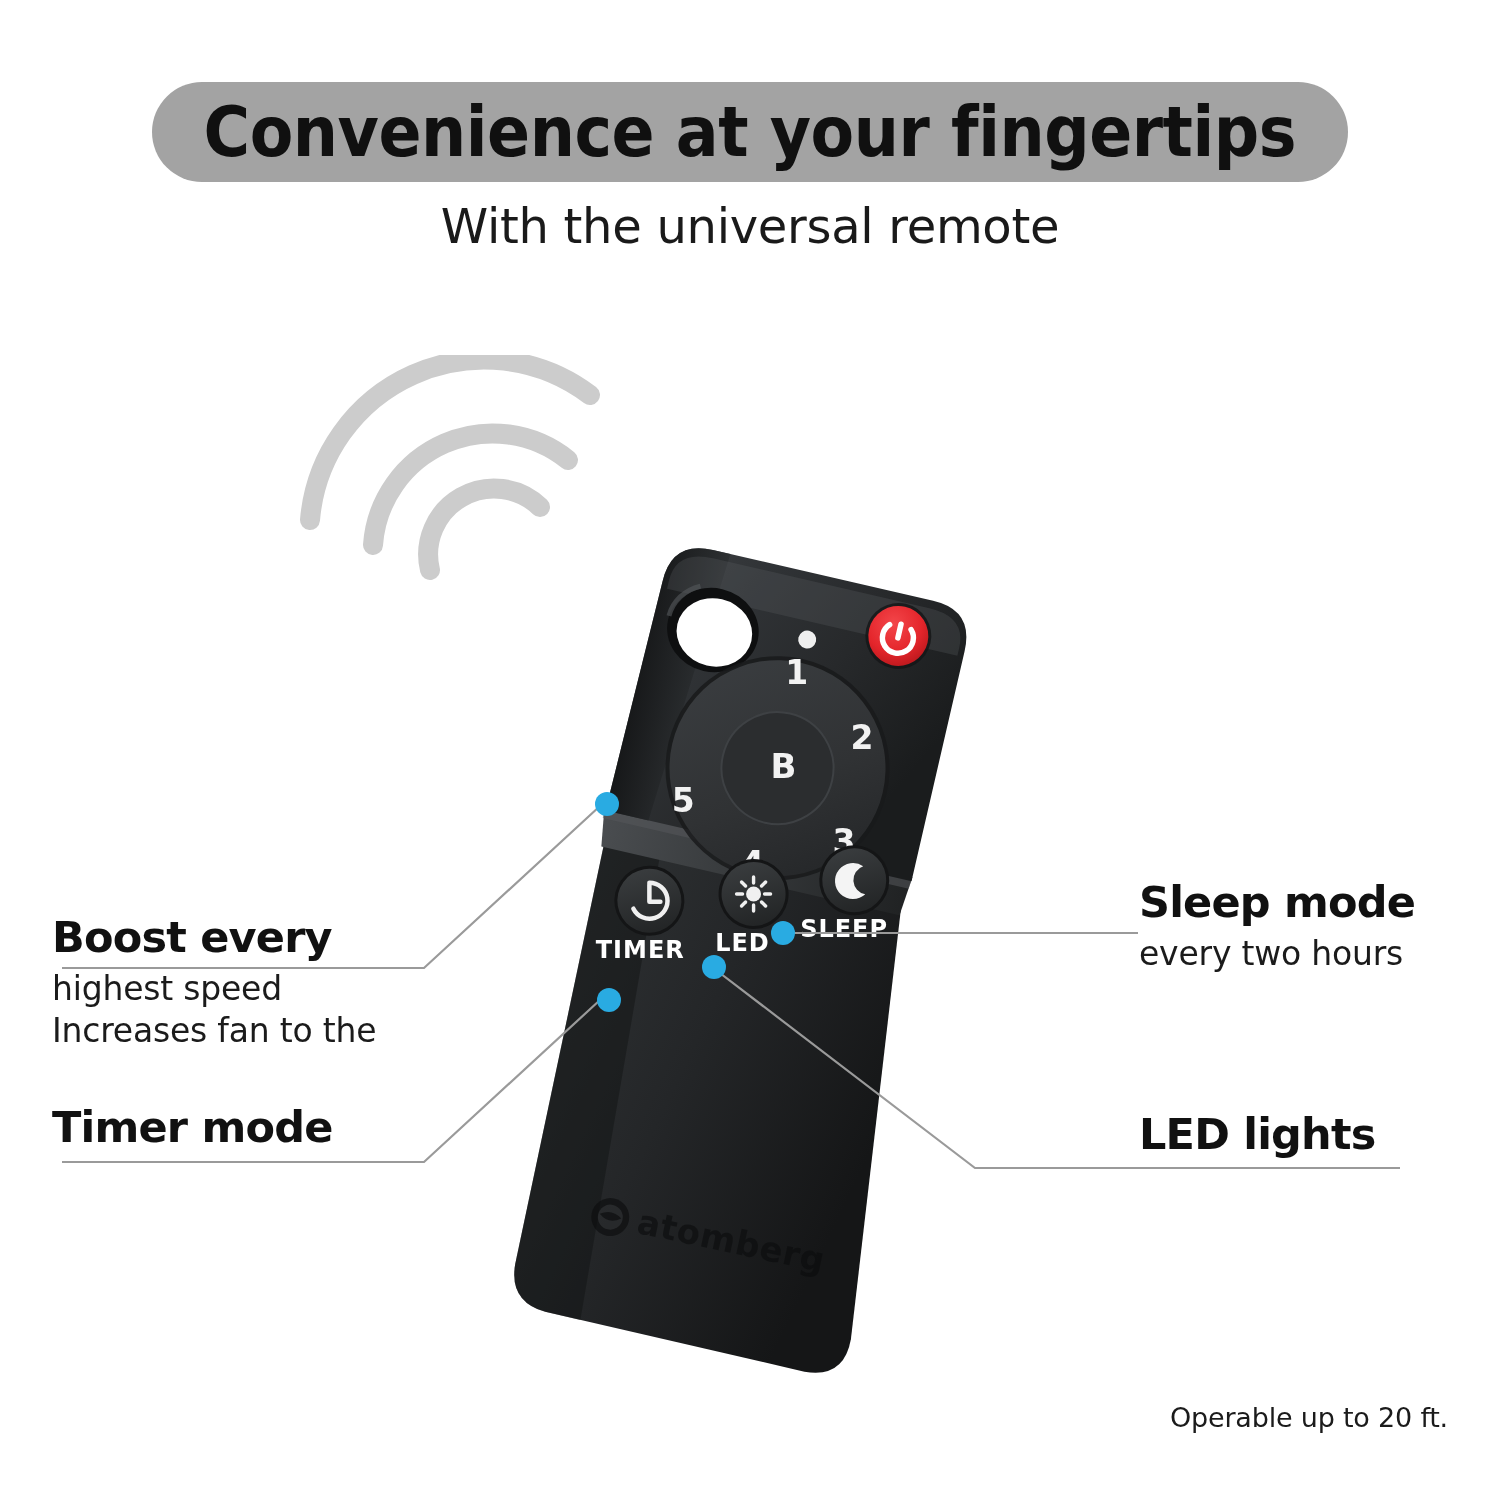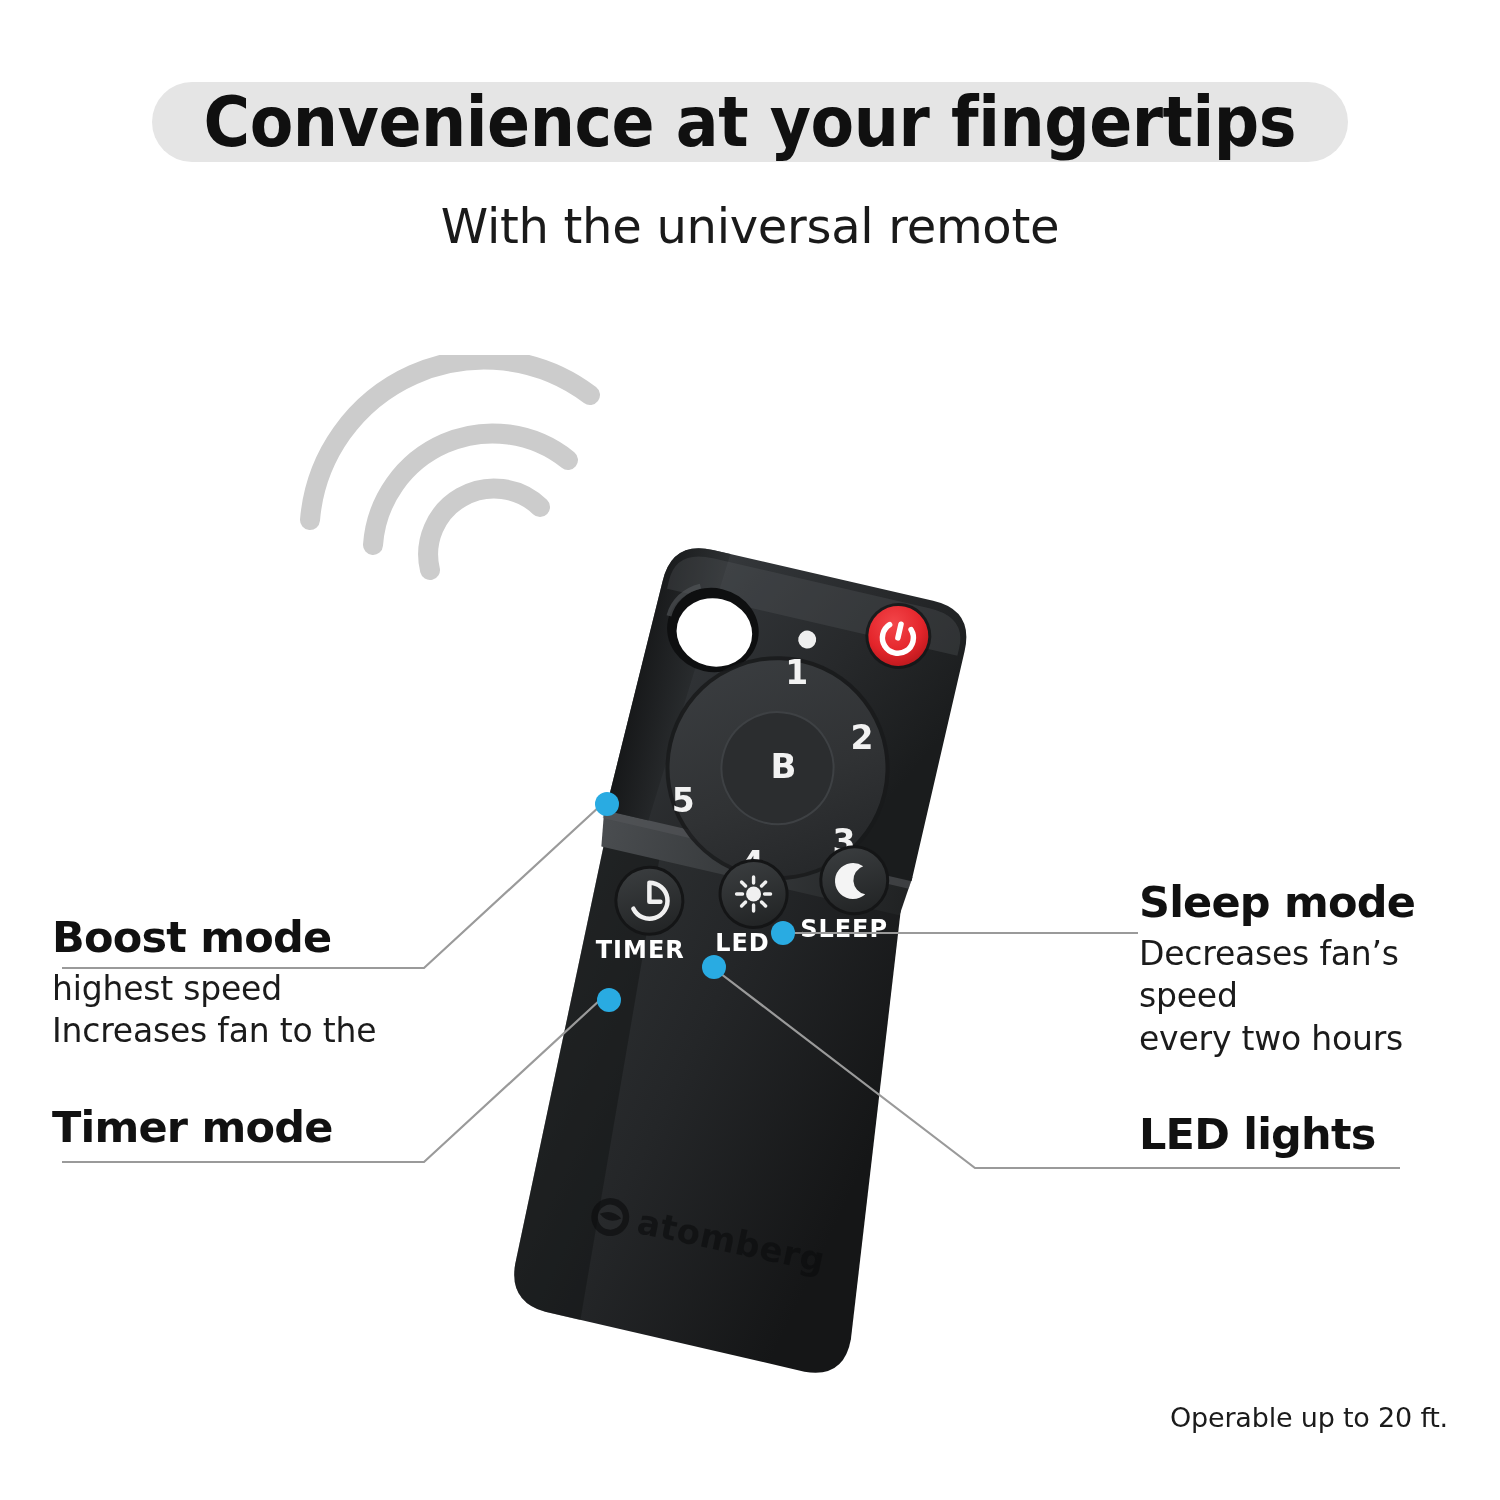--- a/index.html
+++ b/index.html
@@ -17,22 +17,22 @@
     background: #ffffff;
     overflow: hidden;
   }
 
   
   .banner {
     position: absolute;
     left: 152px;
     top: 82px;
     width: 1196px;
-    height: 80px;
-    background: #e5e5e5;
+    height: 100px;
+    background: #a3a3a3;
     border-radius: 50px;
     display: flex;
     align-items: center;
     justify-content: center;
   }
   .banner-text {
     font-family: "DejaVu Sans", sans-serif;
     font-weight: 700;
     font-size: 69px;
     line-height: 1;
@@ -296,35 +296,34 @@
       <path d="M 712 967 L 975 1168 L 1400 1168"></path>
     </g>
   </svg>
 
   <div class="dot dot-boost"></div>
   <div class="dot dot-timer"></div>
   <div class="dot dot-led"></div>
   <div class="dot dot-sleep"></div>
 
   <div class="callout c-boost">
-    <div class="title">Boost mode</div>
+    <div class="title">Boost every</div>
     <div class="desc">
       <div>highest speed</div>
       <div>Increases fan to the</div>
     </div>
   </div>
 
   <div class="callout c-timer">
     <div class="title">Timer mode</div>
   </div>
 
   <div class="callout c-sleep">
     <div class="title">Sleep mode</div>
     <div class="desc">
-      <div>Decreases fan’s speed</div>
       <div>every two hours</div>
     </div>
   </div>
 
   <div class="callout c-led">
     <div class="title">LED lights</div>
   </div>
 
   <div class="footnote">Operable up to 20 ft.</div>
 

